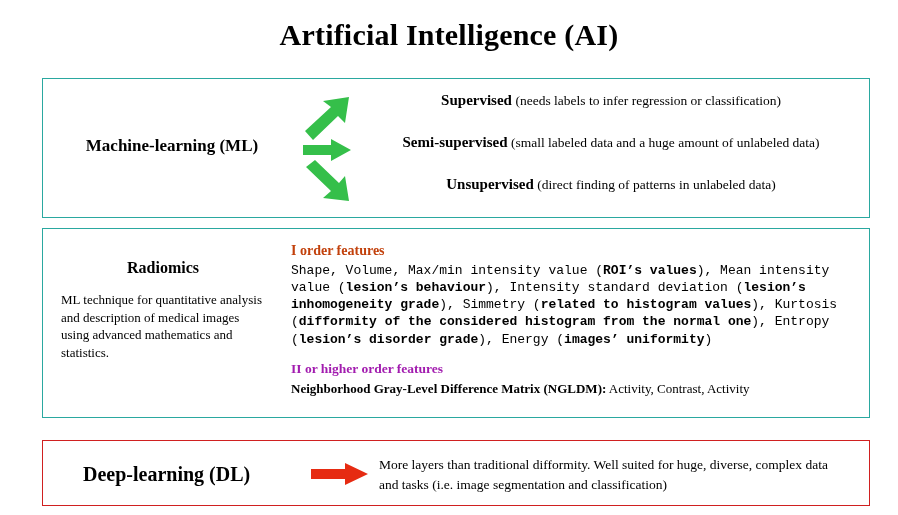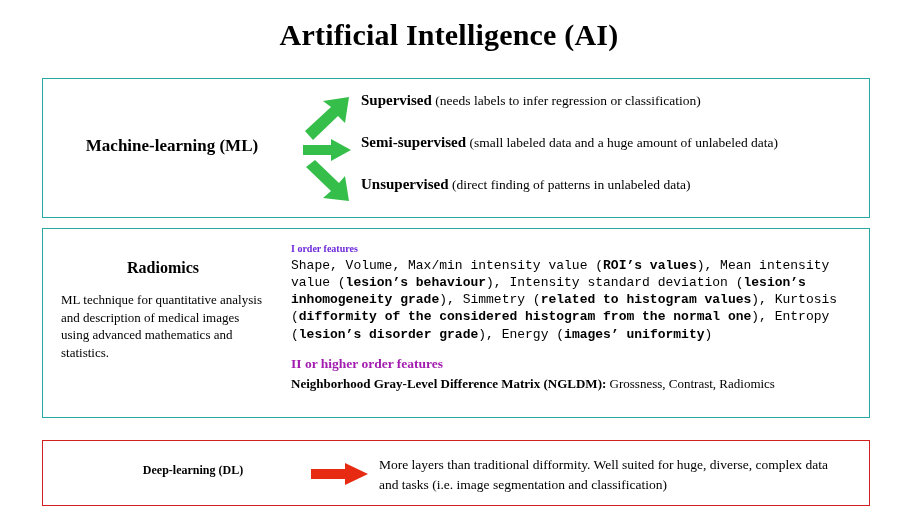--- a/index.html
+++ b/index.html
@@ -66,20 +66,21 @@
     width: 230px;
     text-align: center;
     font-size: 17px;
     font-weight: bold;
   }
   .ml-rows {
     position: absolute;
     left: 318px;
     top: 12px;
     width: 500px;
+    text-align: center;
   }
   .ml-row {
     font-size: 14px;
     line-height: 1.25;
     margin-bottom: 23px;
   }
   .ml-row b {
     font-size: 15px;
   }
   .ml-row .paren {
@@ -112,23 +113,23 @@
     text-align: left;
     padding: 0 8px;
   }
   .rad-right {
     position: absolute;
     left: 248px;
     top: 14px;
     width: 560px;
   }
   .heading-1 {
-    color: #6d28d9;
-    font-weight: bold;
-    font-size: 10px;
+    color: #c2410c;
+    font-weight: bold;
+    font-size: 14px;
     margin-bottom: 3px;
   }
   .heading-2 {
     color: #a21caf;
     font-weight: bold;
     font-size: 13.5px;
     margin-bottom: 3px;
   }
   .rad-para {
     font-size: 13px;
@@ -140,22 +141,21 @@
     font-size: 13px;
     line-height: 1.32;
   }
 
   
   .dl-label {
     position: absolute;
     left: 40px;
     top: 22px;
     width: 220px;
-    text-align: center;
-    font-size: 12px;
+    font-size: 20px;
     font-weight: bold;
   }
   .dl-arrow {
     position: absolute;
     left: 268px;
     top: 22px;
     width: 58px;
     height: 22px;
   }
   .dl-text {
@@ -208,21 +208,21 @@
     <div class="rad-left">
       <div class="rad-title">Radiomics</div>
       <div class="rad-desc">ML technique  for quantitative analysis and description of medical images using advanced mathematics and statistics.</div>
     </div>
 
     <div class="rad-right">
       <div class="heading-1">I order features</div>
       <div class="rad-para" id="first-order-text"><span>Shape, Volume, Max/min intensity value (</span><b>ROI’s values</b><span>), Mean intensity value (</span><b>lesion’s behaviour</b><span>), Intensity standard deviation (</span><b>lesion’s inhomogeneity grade</b><span>), Simmetry (</span><b>related to histogram values</b><span>), Kurtosis (</span><b>difformity of the considered histogram from the normal one</b><span>), Entropy (</span><b>lesion’s disorder grade</b><span>), Energy (</span><b>images’ uniformity</b><span>)</span></div>
 
       <div class="heading-2">II or higher order features</div>
-      <div class="rad-line" id="higher-order-line-1"><b>Neighborhood Gray-Level Difference Matrix (NGLDM):</b><span> Grossness, Contrast, Radiomics</span></div>
+      <div class="rad-line" id="higher-order-line-1"><b>Neighborhood Gray-Level Difference Matrix (NGLDM):</b><span> Activity, Contrast, Activity</span></div>
     </div>
   </div>
 
   <div class="box box-dl">
     <div class="dl-label">Deep-learning (DL)</div>
     <div class="dl-arrow">
       <svg width="58" height="22" viewBox="0 0 58 22" xmlns="http://www.w3.org/2000/svg">
         <path d="M0 6 L34 6 L34 0 L57 11 L34 22 L34 16 L0 16 Z" fill="#e62b12"></path>
       </svg>
     </div>

